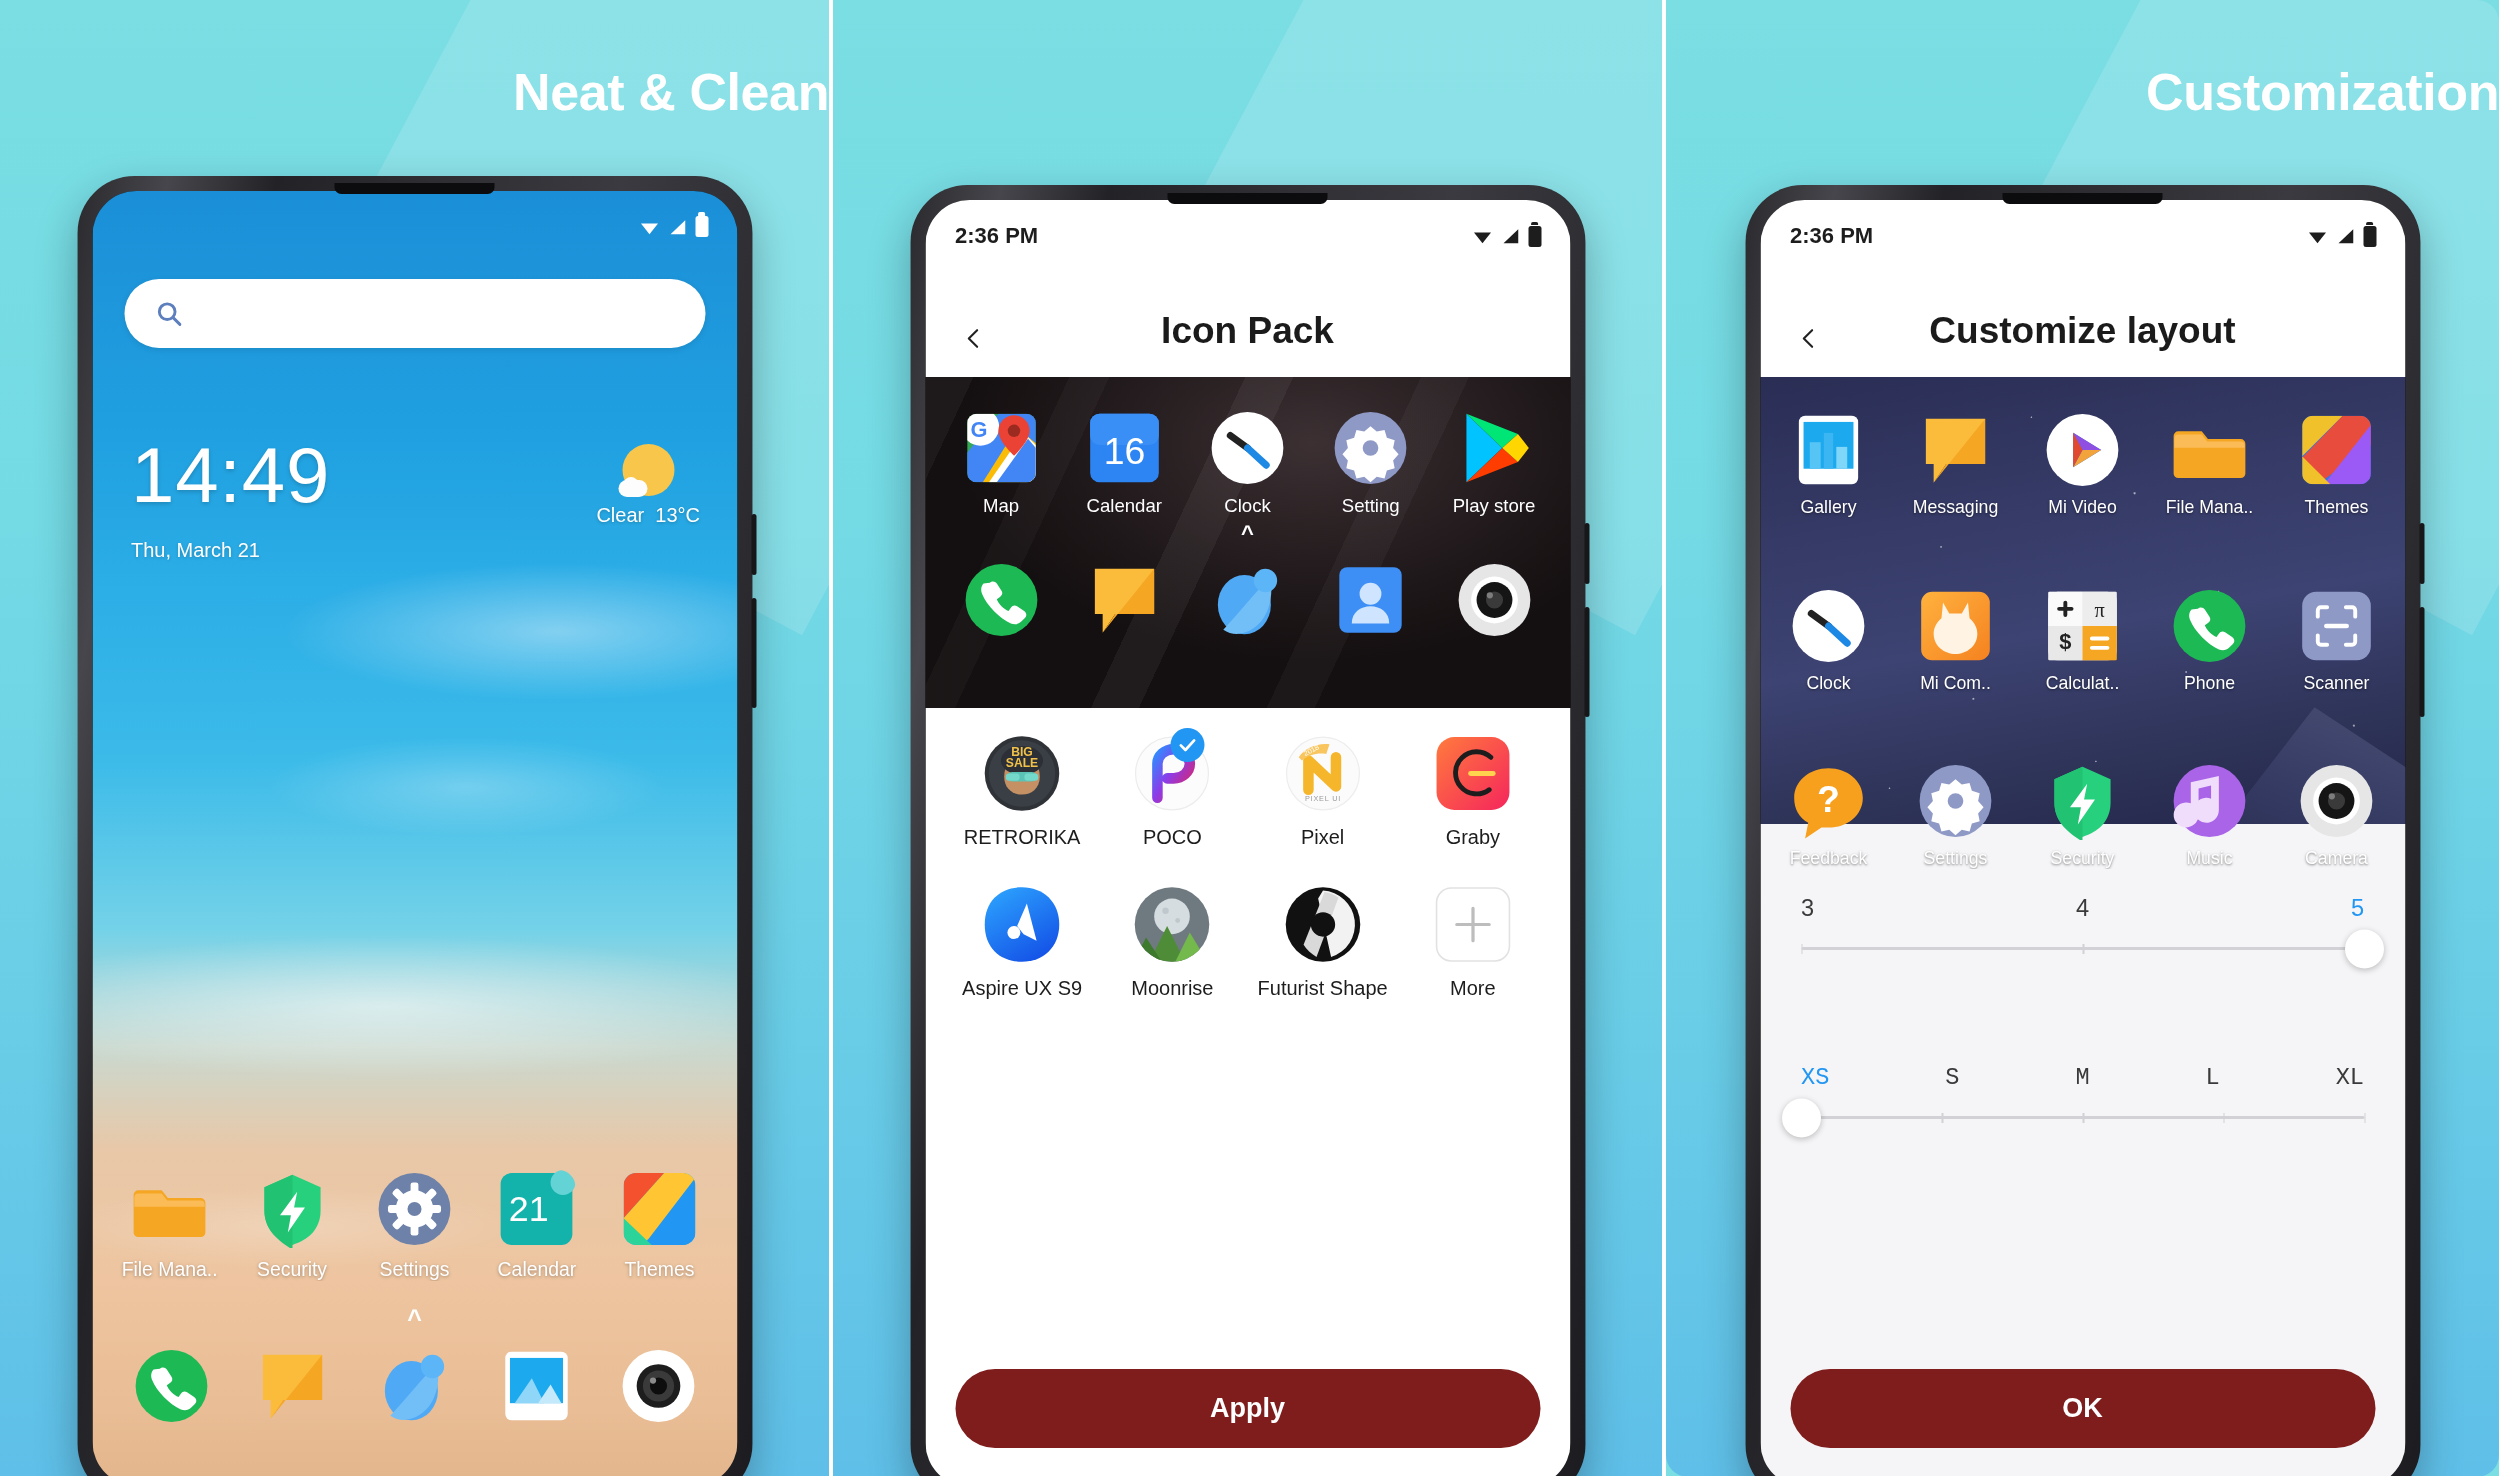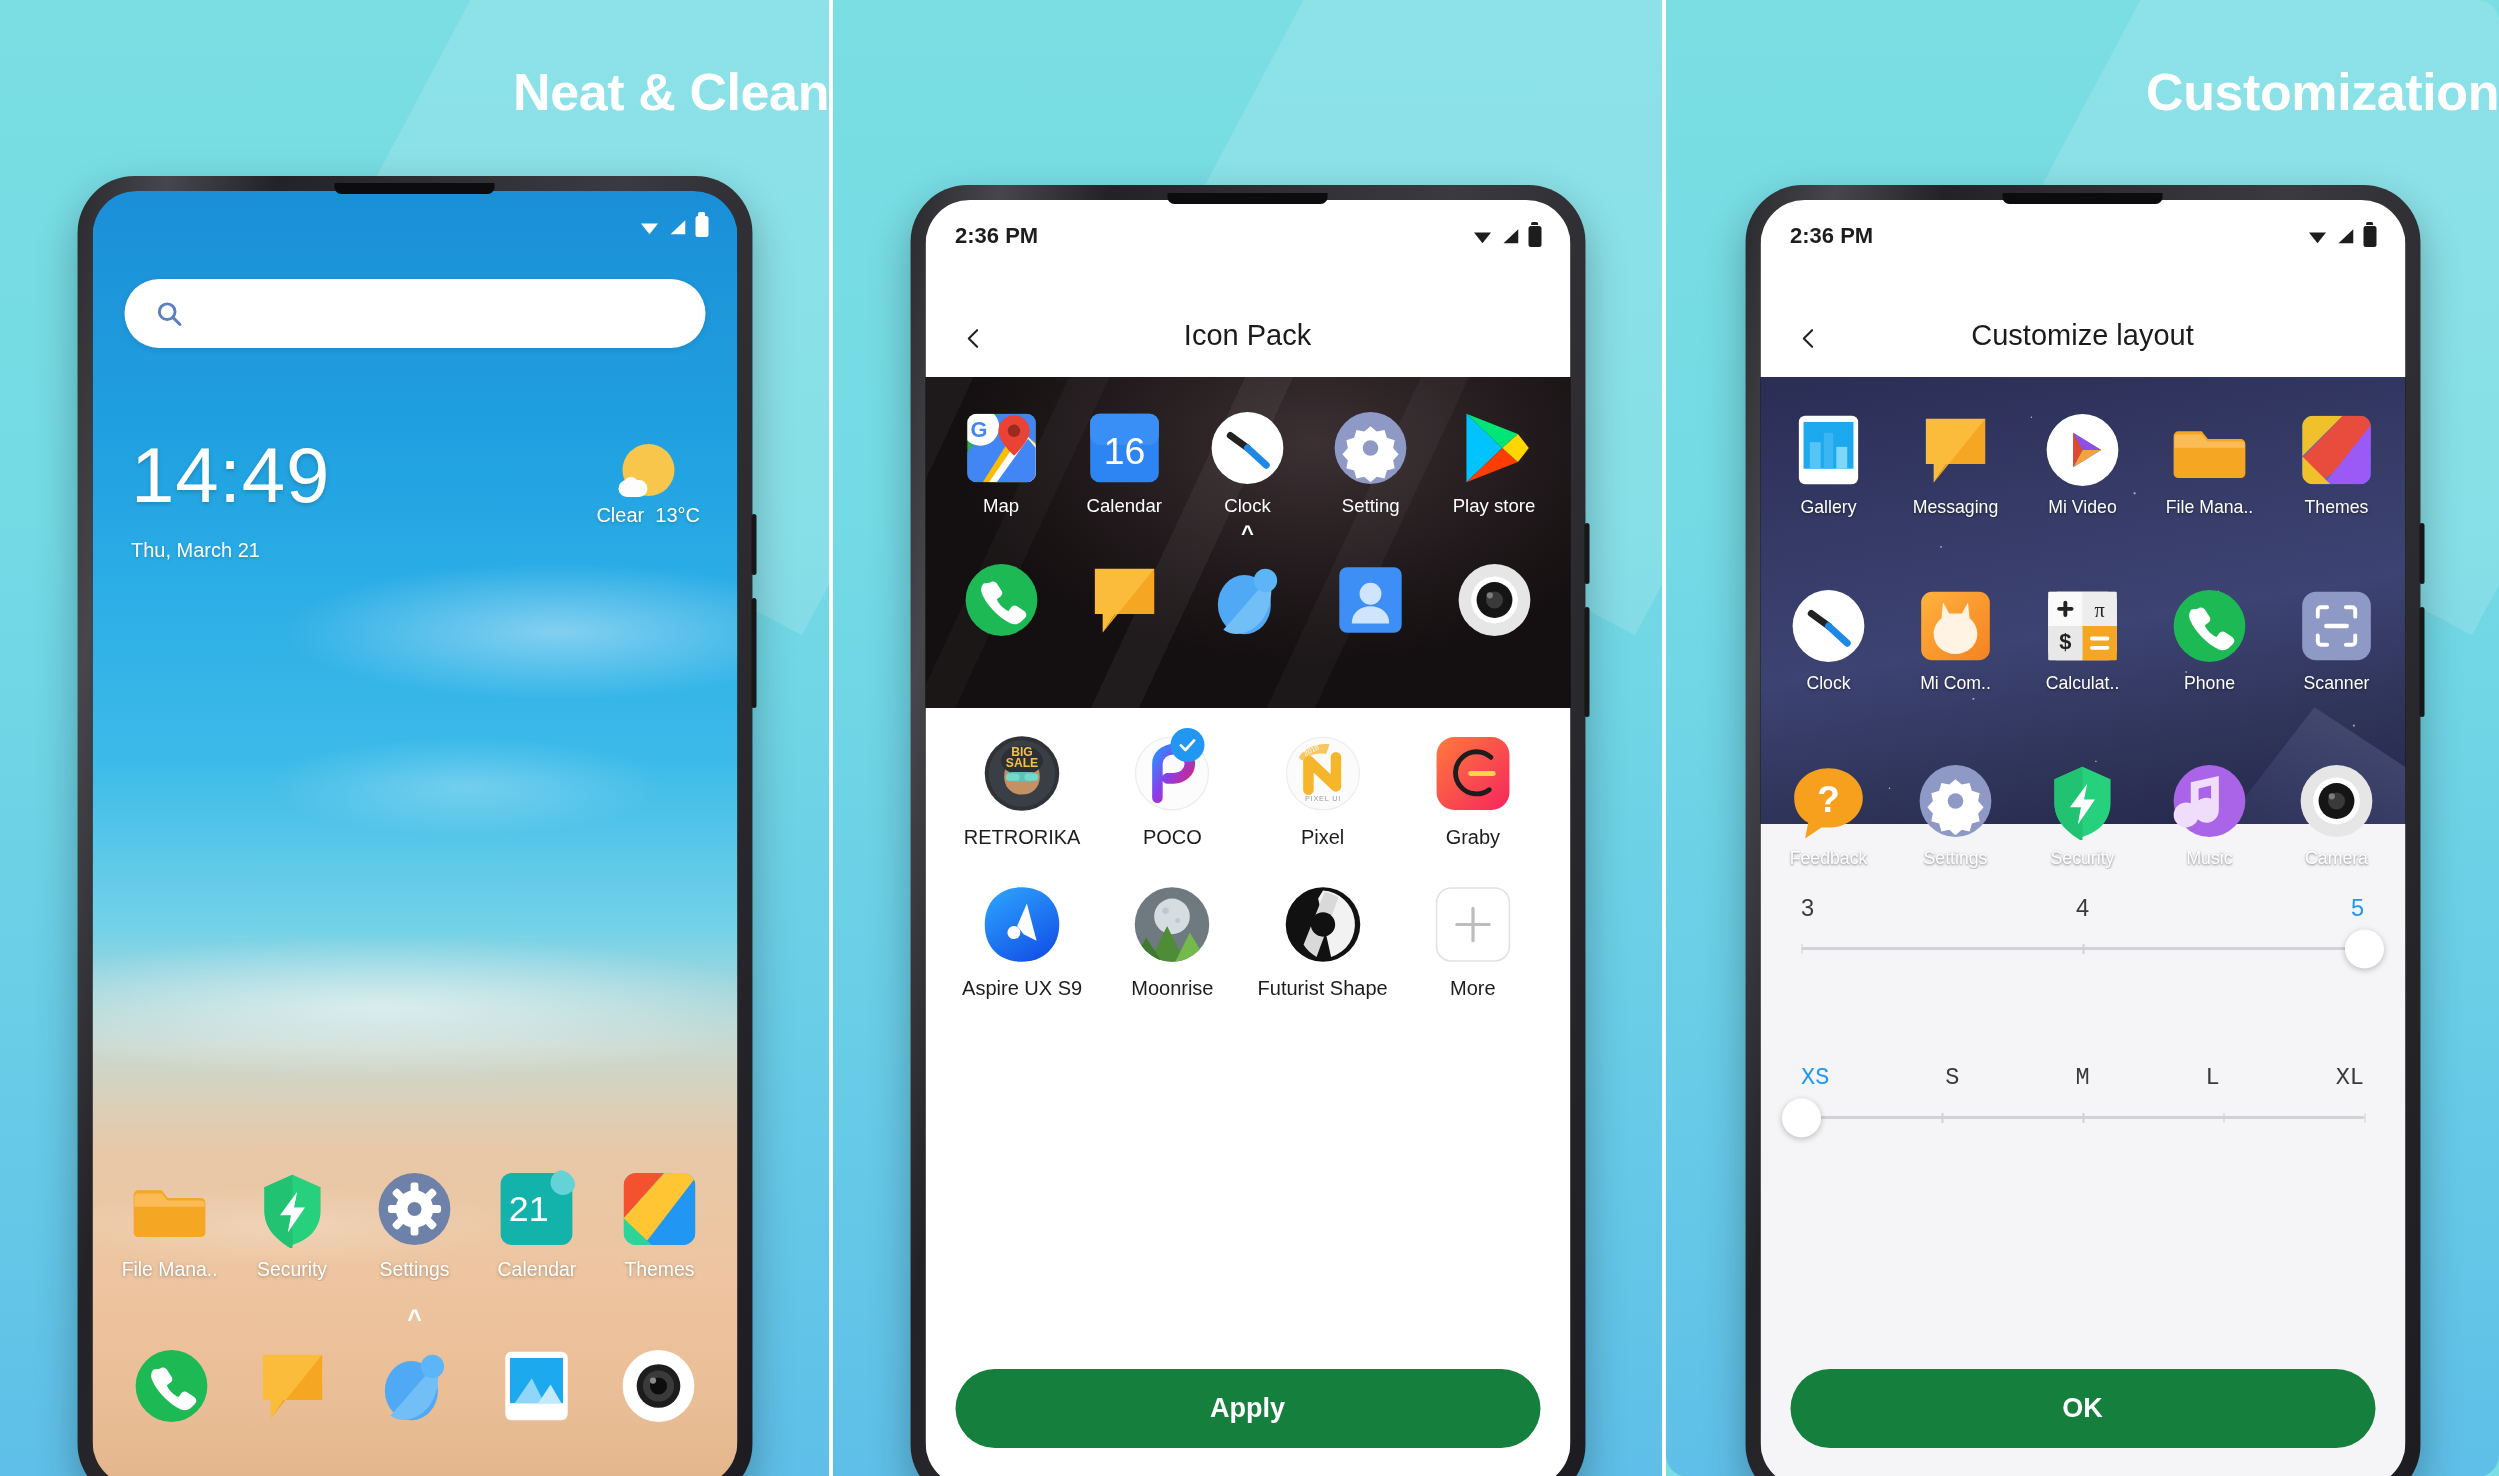--- a/index.html
+++ b/index.html
@@ -181,21 +181,21 @@
   .ic { width: 78px; height: 78px; margin: 0 auto; display:block; }
   .ic-sq { border-radius: 17px; }
 
   
   .appbar {
     position: absolute; top: 0; left: 0; right: 0;
     height: 177px; background: #fff; z-index: 6;
   }
   .appbar .title {
     position: absolute; left: 0; right: 0; bottom: 25px;
-    text-align: center; font-size: 29px; font-weight: normal; color: #1b1b1b;
+    text-align: center; font-size: 37px; font-weight: bold; color: #1b1b1b;
   }
   .appbar .backbtn {
     position: absolute; left: 29px; bottom: 18.6px;
     width: 39px; height: 39px; display:flex; align-items:center; justify-content:center;
   }
   .appbar .backbtn svg { width: 25px; height: 25px; }
 
   .wp2 {
     position: absolute; top: 177px; left: 0; right: 0; height: 331px;
     background:
@@ -242,21 +242,21 @@
     width: 34px; height: 34px; border-radius: 50%;
     background: #2196f3; display: flex; align-items:center; justify-content:center;
   }
   .pack-check svg { width: 20px; height: 20px; }
 
   .bottom-btn-wrap {
     position: absolute; left: 30px; right: 30px; bottom: 39px; z-index: 7;
   }
   .bottom-btn {
     height: 79px; border-radius: 41px;
-    background: #15803d; color: #fff;
+    background: #7f1d1d; color: #fff;
     display: flex; align-items: center; justify-content: center;
     font-size: 27px; font-weight: bold;
   }
 
   
   .wp3 {
     position: absolute; top: 177px; left: 0; right: 0; height: 447px;
     background: linear-gradient(170deg,#2a2e55 0%, #353a66 30%, #3d4372 55%, #2e3358 80%, #23264a 100%);
     overflow: hidden;
   }

